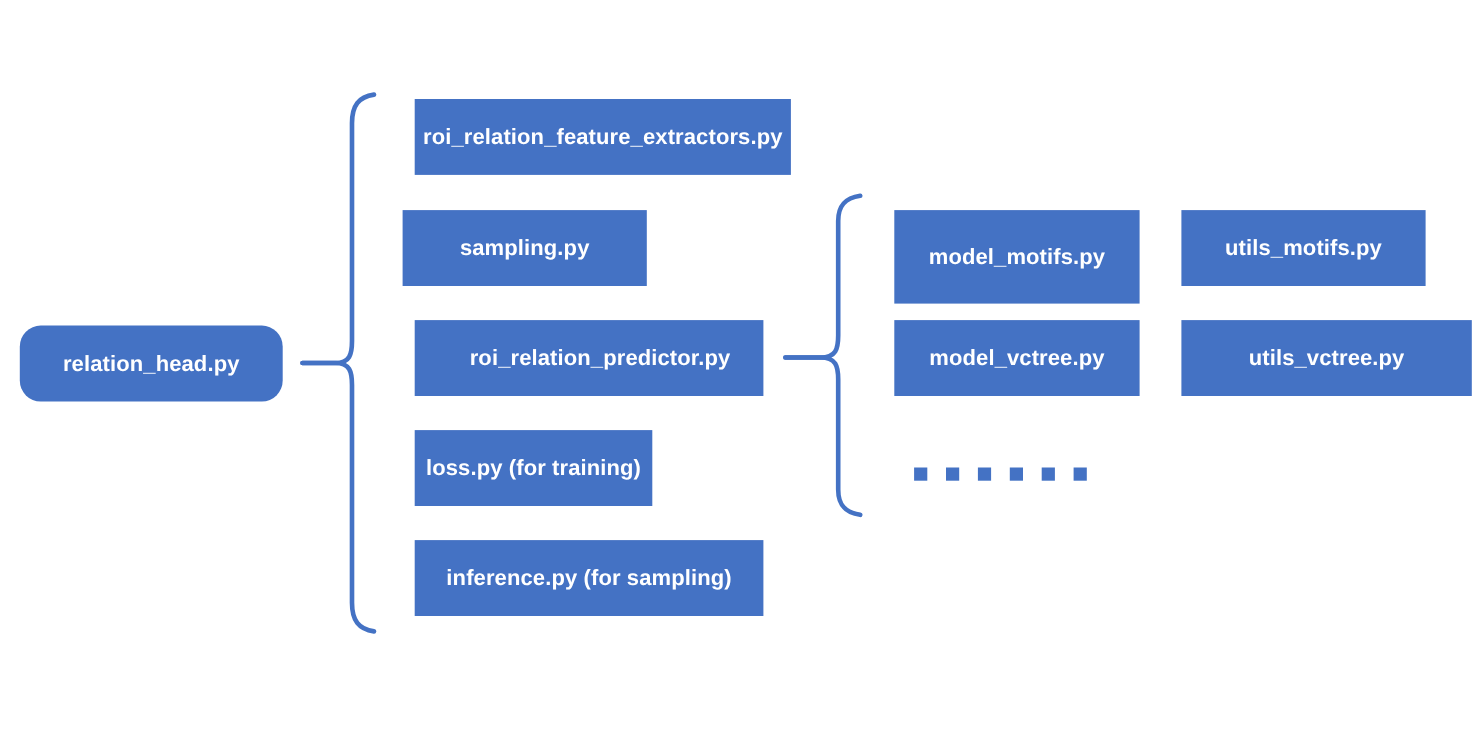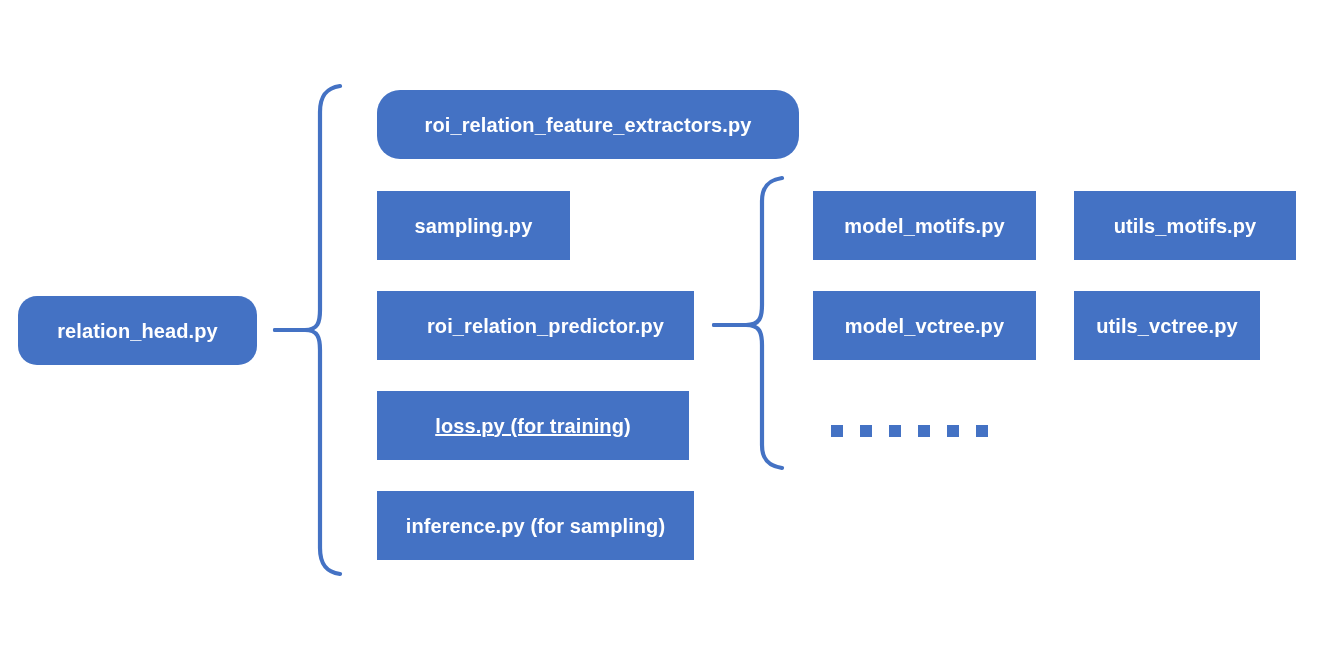--- a/index.html
+++ b/index.html
@@ -71,66 +71,66 @@
              C 60 252, 62 244, 62 232
              L 62 34
              C 62 18, 68 10, 82 8" fill="none" stroke="#4472C4" stroke-width="4.2" stroke-linecap="round" stroke-linejoin="round"></path>
     <path d="M 17 252
              L 47 252
              C 60 252, 62 260, 62 272
              L 62 470
              C 62 486, 68 494, 82 496" fill="none" stroke="#4472C4" stroke-width="4.2" stroke-linecap="round" stroke-linejoin="round"></path>
   </svg>
 
-  <div class="node-box" style="left:377px; top:90px; width:422px; height:69px;border-radius:23px;">
+  <div class="node-box" style="left:377px; top:90px; width:342px; height:69px;">
     <span class="node-label">roi_relation_feature_extractors.py</span>
   </div>
 
-  <div class="node-box" style="left:377px; top:191px; width:193px; height:69px;">
+  <div class="node-box" style="left:366px; top:191px; width:222px; height:69px;">
     <span class="node-label">sampling.py</span>
   </div>
 
   <div class="node-box" style="left:377px; top:291px; width:317px; height:69px;padding-left:38px;">
     <span class="node-label">roi_relation_predictor.py</span>
   </div>
 
-  <div class="node-box" style="left:377px; top:391px; width:312px; height:69px;text-decoration:underline;">
+  <div class="node-box" style="left:377px; top:391px; width:216px; height:69px;">
     <span class="node-label">loss.py (for training)</span>
   </div>
 
   <div class="node-box" style="left:377px; top:491px; width:317px; height:69px;">
     <span class="node-label">inference.py (for sampling)</span>
   </div>
 
   <svg class="brace-svg" style="left:706px; top:173px;" width="95" height="300" viewBox="0 0 95 300">
     <path d="M 8 152
              L 40 152
              C 54 152, 56 144, 56 132
              L 56 28
              C 56 14, 62 7, 76 5" fill="none" stroke="#4472C4" stroke-width="4.2" stroke-linecap="round" stroke-linejoin="round"></path>
     <path d="M 8 152
              L 40 152
              C 54 152, 56 160, 56 172
              L 56 272
              C 56 286, 62 293, 76 295" fill="none" stroke="#4472C4" stroke-width="4.2" stroke-linecap="round" stroke-linejoin="round"></path>
   </svg>
 
-  <div class="node-box" style="left:813px; top:191px; width:223px; height:69px;">
+  <div class="node-box" style="left:813px; top:191px; width:223px; height:85px;">
     <span class="node-label">model_motifs.py</span>
   </div>
 
   <div class="node-box" style="left:813px; top:291px; width:223px; height:69px;">
     <span class="node-label">model_vctree.py</span>
   </div>
 
   <div class="node-box" style="left:1074px; top:191px; width:222px; height:69px;align-items:center;">
     <span class="node-label">utils_motifs.py</span>
   </div>
 
-  <div class="node-box" style="left:1074px; top:291px; width:186px; height:69px;">
+  <div class="node-box" style="left:1074px; top:291px; width:264px; height:69px;">
     <span class="node-label">utils_vctree.py</span>
   </div>
 
   <div class="ellipsis-row" id="ellipsis-row" style="left:831px; top:425px; height:12px;">
       <span class="ellipsis-square"></span>
       <span class="ellipsis-square"></span>
       <span class="ellipsis-square"></span>
       <span class="ellipsis-square"></span>
       <span class="ellipsis-square"></span>
       <span class="ellipsis-square"></span>

